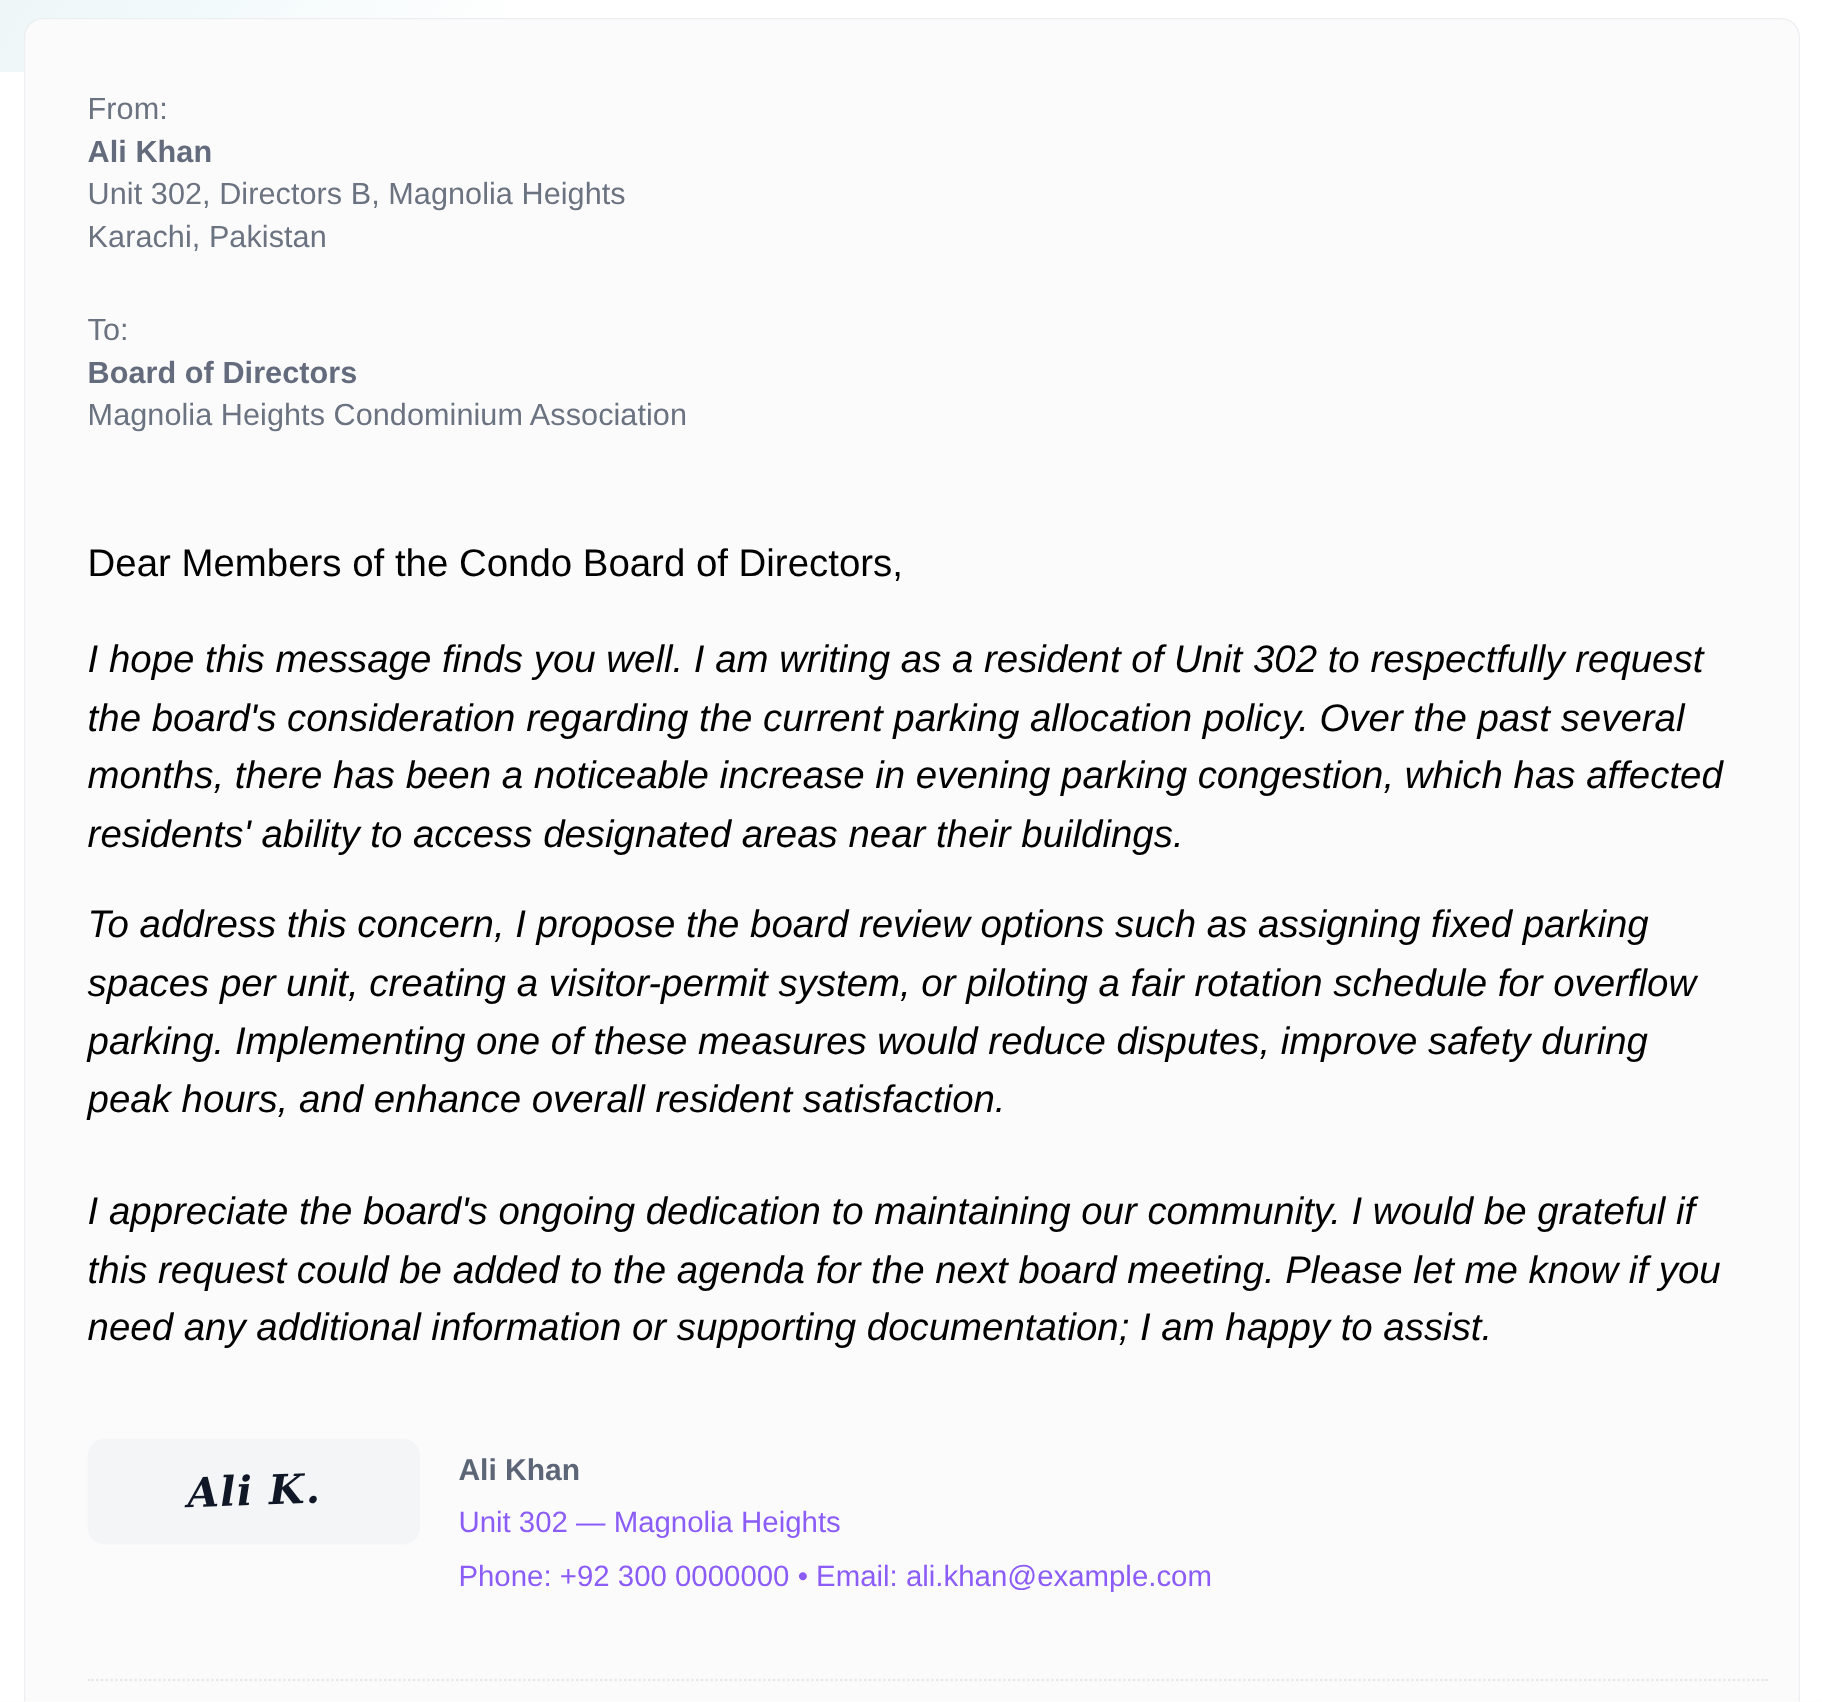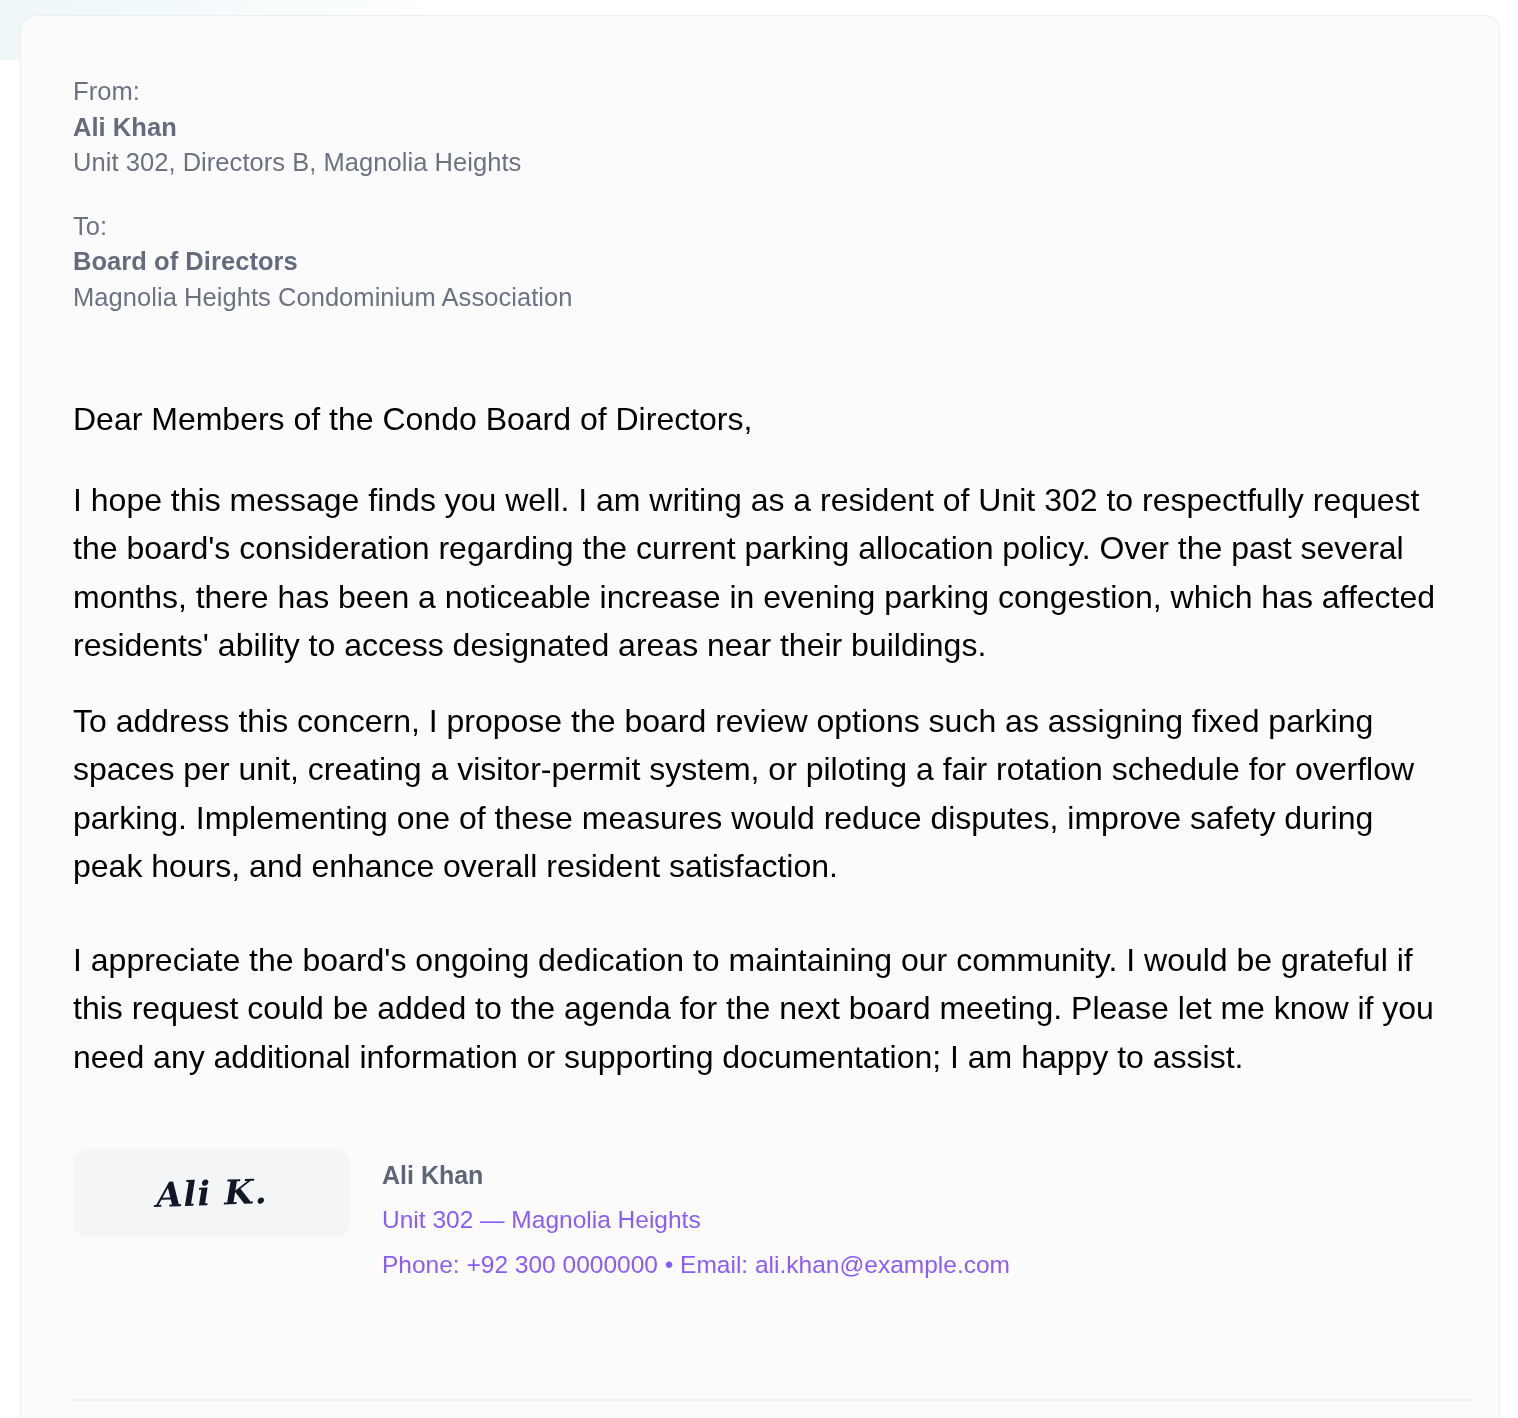--- a/index.html
+++ b/index.html
@@ -68,36 +68,37 @@
     display: block;
     font-weight: 700;
     color: #636b7c;
   }
   .addr-block .line {
     display: block;
     font-weight: 400;
     color: #6b7280;
   }
   .addr-to {
-    margin-top: 28px;
+    margin-top: 42px;
   }
 
   
   .body-block {
     margin-top: 80px;
     color: #000000;
     font-size: 32px;
     line-height: 48.5px;
     max-width: 1375px;
   }
   .salutation {
     margin: 0 0 32px 0;
   }
   .para {
     margin: 0 0 27px 0;
+    font-style: italic;
   }
   .para.last {
     margin-bottom: 0;
   }
   .gap-para {
     margin-top: 45px;
   }
 
   
   .sign-block {
@@ -156,20 +157,21 @@
 
   <div class="page-wash"></div>
 
   <div class="letter-card">
     <div class="card-inner">
 
       <div class="addr-block addr-from">
         <span class="label">From:</span>
         <span class="party">Ali Khan</span>
         <span class="line">Unit 302, Directors B, Magnolia Heights</span>
+        <span class="line">Karachi, Pakistan</span>
       </div>
 
       <div class="addr-block addr-to">
         <span class="label">To:</span>
         <span class="party">Board of Directors</span>
         <span class="line">Magnolia Heights Condominium Association</span>
       </div>
 
       <div class="body-block">
         <p class="salutation">Dear Members of the Condo Board of Directors,</p>

